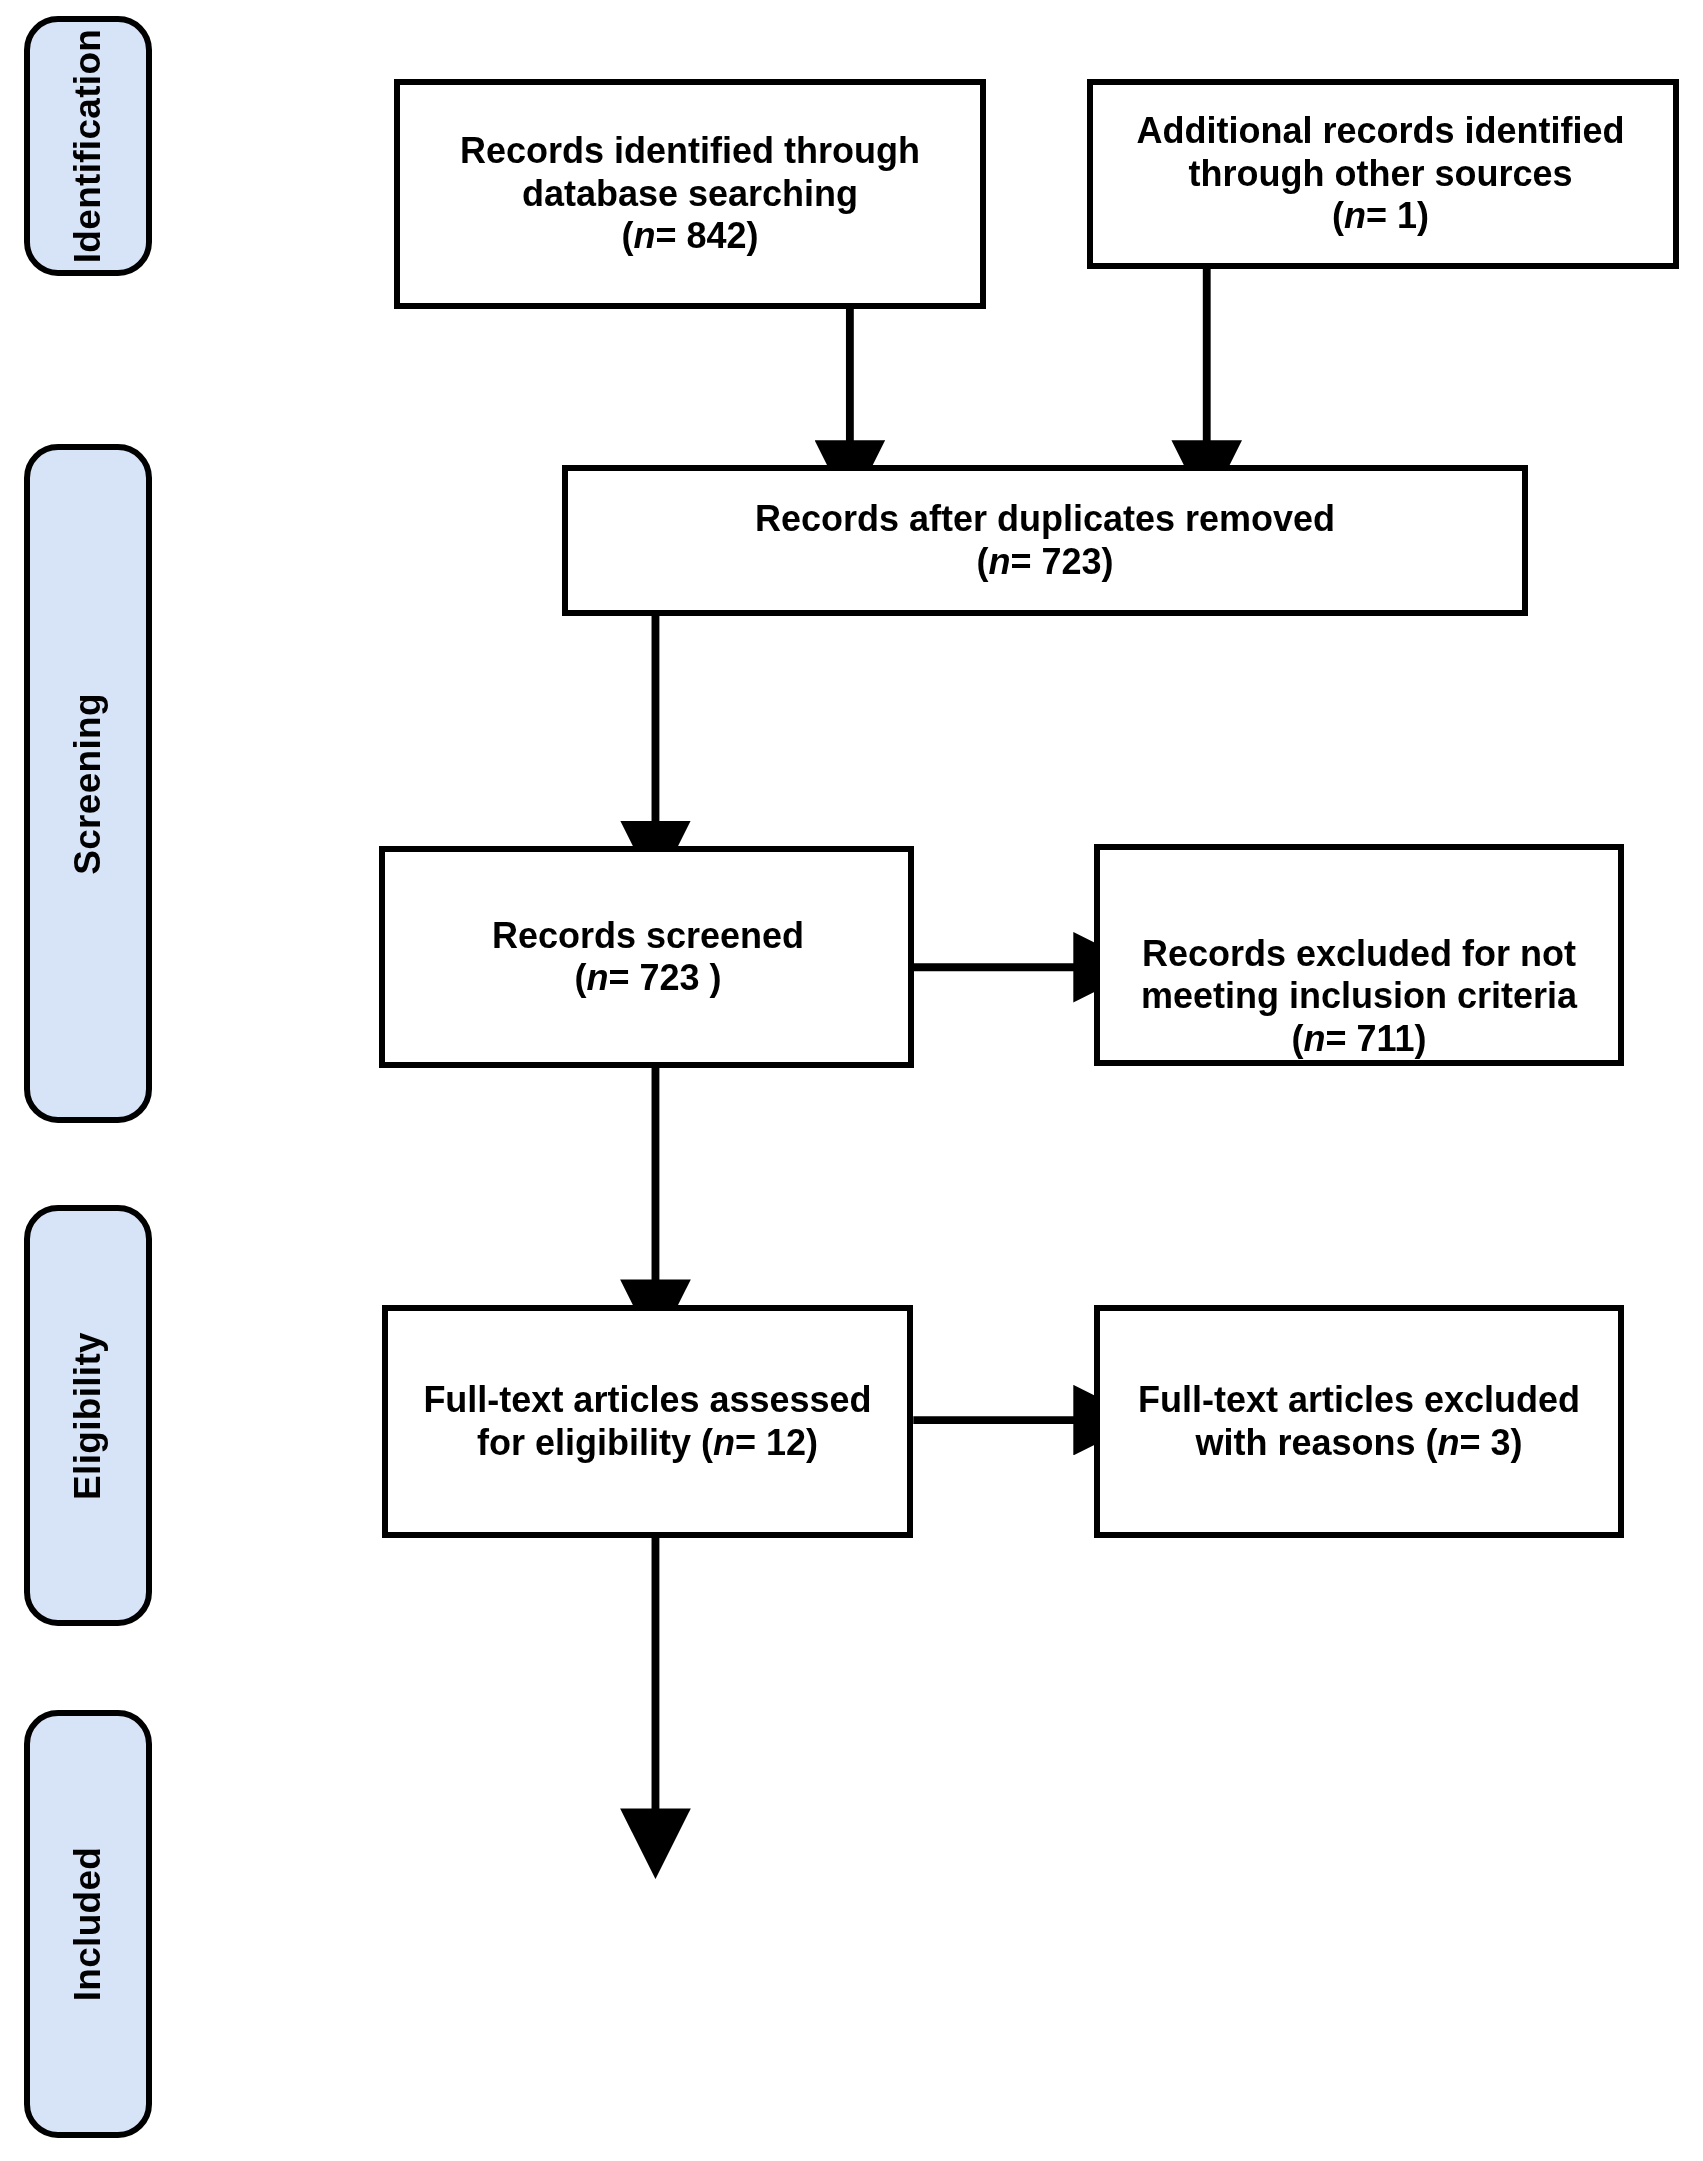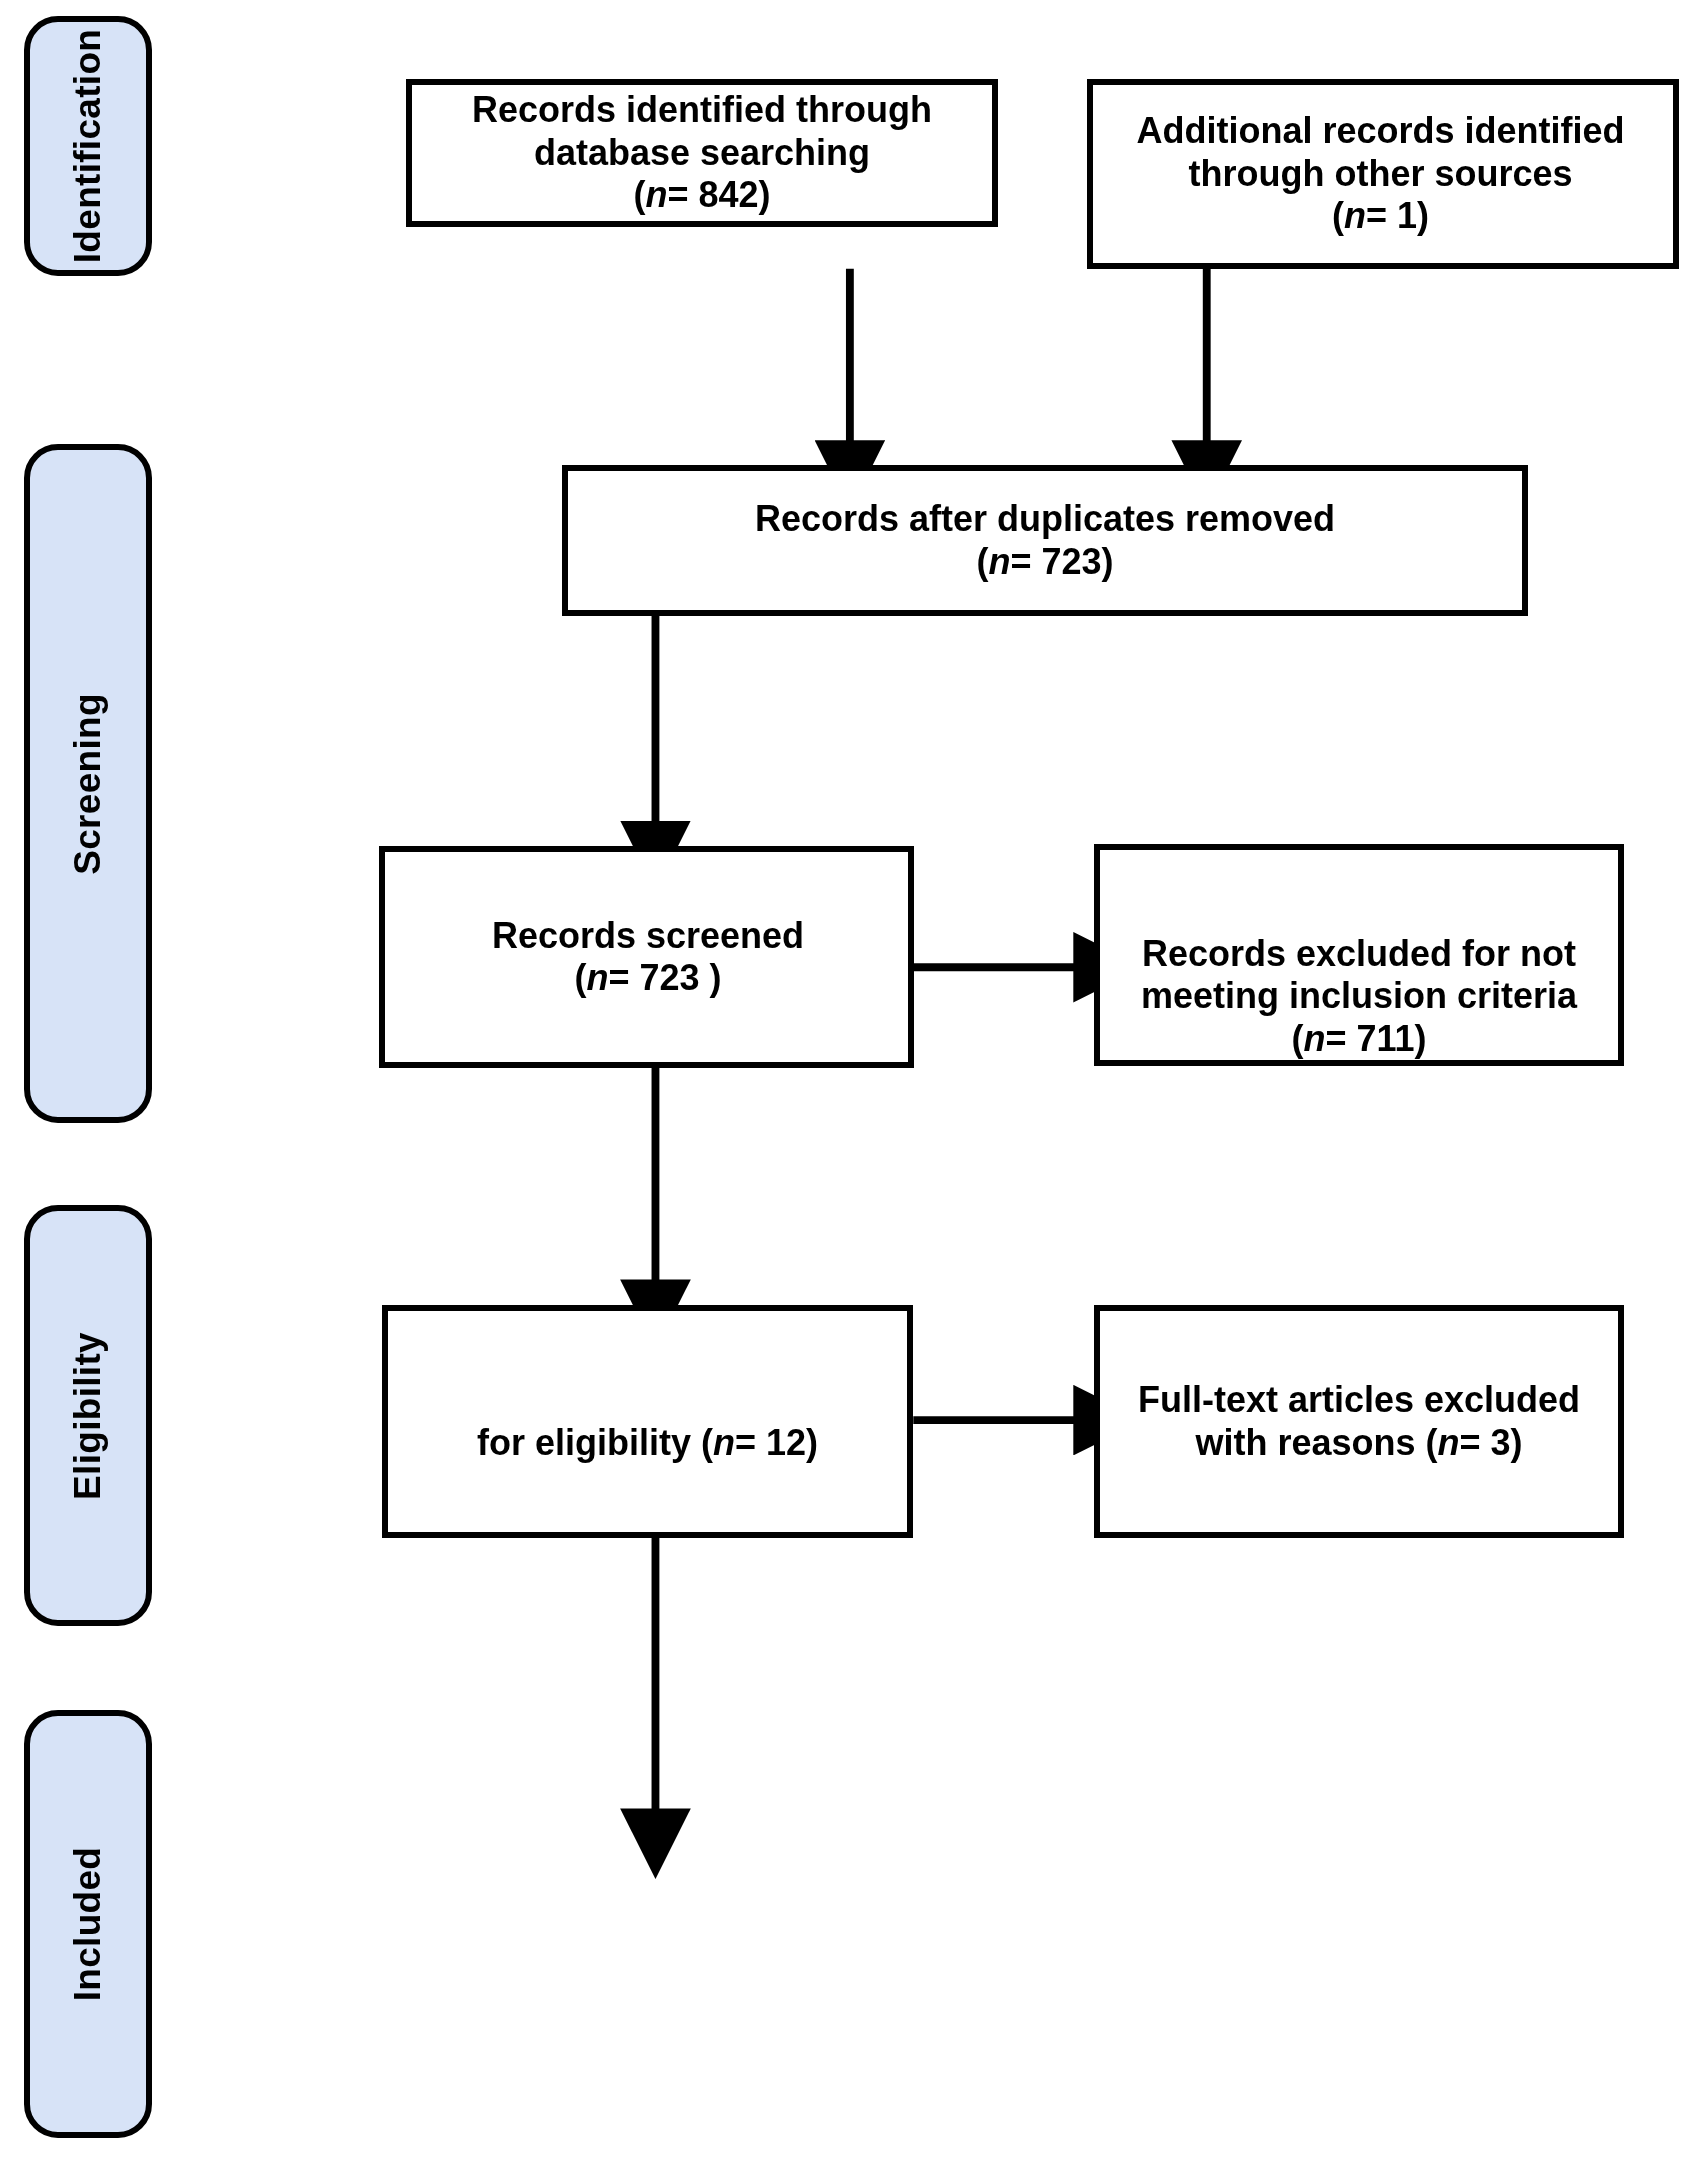--- a/index.html
+++ b/index.html
@@ -110,21 +110,21 @@
   </div>
 
   <div class="stage-pill" style="left:24px; top:1205px; width:128px; height:421px;">
     <span class="stage-label">Eligibility</span>
   </div>
 
   <div class="stage-pill" style="left:24px; top:1710px; width:128px; height:428px;">
     <span class="stage-label">Included</span>
   </div>
 
-  <div class="flow-box" style="left:406px; top:79px; width:592px; height:148px;">
+  <div class="flow-box" style="left:394px; top:79px; width:592px; height:230px;">
     <div class="box-text">
       <span>Records identified through</span><br>
       <span>database searching</span><br>
       <span>(</span><span class="n-italic">n</span><span>= </span><span>842</span><span>)</span>
     </div>
   </div>
 
   <div class="flow-box" style="left:1087px; top:79px; width:592px; height:190px;padding-left:12px;">
     <div class="box-text">
       <span>Additional records identified</span><br>
@@ -150,21 +150,21 @@
   <div class="flow-box" style="left:1094px; top:844px; width:530px; height:222px;align-items:flex-end;">
     <div class="box-text">
       <span>Records excluded for not</span><br>
       <span>meeting inclusion criteria</span><br>
       <span>(</span><span class="n-italic">n</span><span>= </span><span>711</span><span>)</span>
     </div>
   </div>
 
   <div class="flow-box" style="left:382px; top:1305px; width:531px; height:233px;">
     <div class="box-text">
-      <br>
+      <span>Full-text articles assessed</span><br>
       <span>for eligibility </span><span>(</span><span class="n-italic">n</span><span>= </span><span>12</span><span>)</span>
     </div>
   </div>
 
   <div class="flow-box" style="left:1094px; top:1305px; width:530px; height:233px;">
     <div class="box-text">
       <span>Full-text articles excluded</span><br>
       <span>with reasons </span><span>(</span><span class="n-italic">n</span><span>= </span><span>3</span><span>)</span>
     </div>
   </div>

